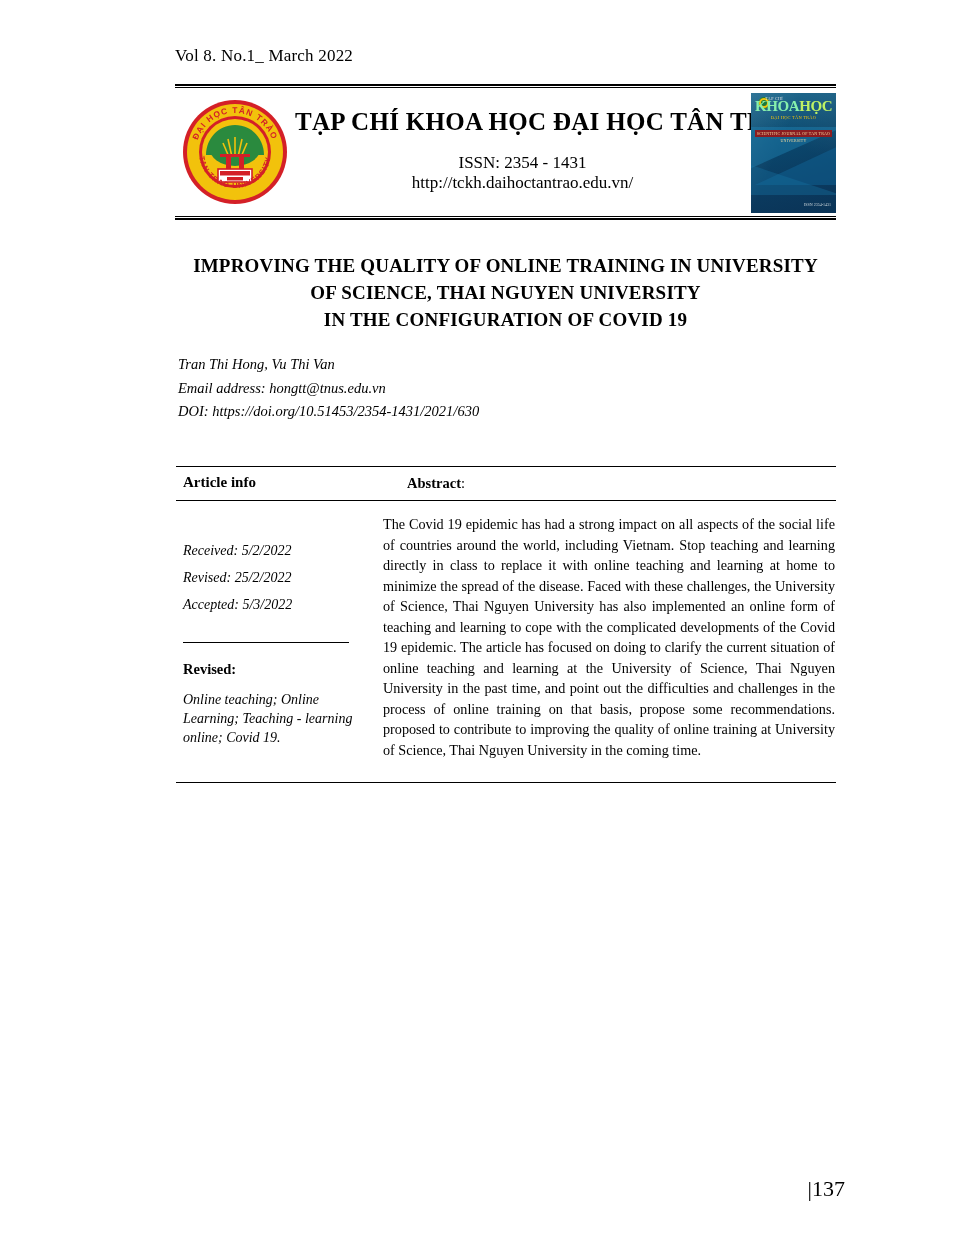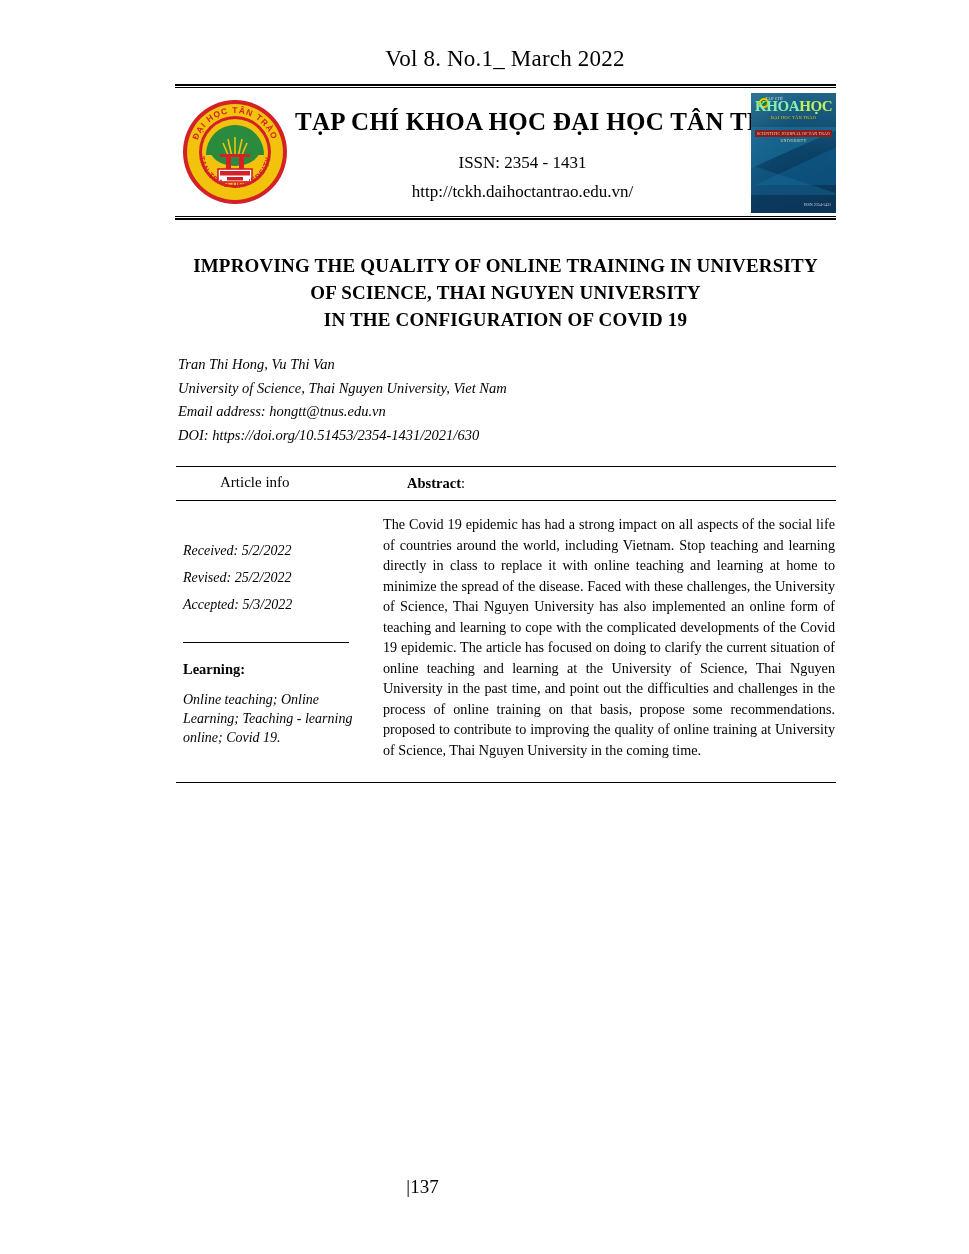--- a/index.html
+++ b/index.html
@@ -22,22 +22,21 @@
     width: 969px;
     height: 1254px;
   }
 
   
   .vol-line {
     position: absolute;
     left: 175px;
     top: 46px;
     width: 660px;
-    text-align: center;
-    font-size: 23px;
+    font-size: 17px;
     letter-spacing: 0.2px;
   }
 
   
   .masthead {
     position: absolute;
     left: 175px;
     top: 84px;
     width: 661px;
     height: 136px;
@@ -84,21 +83,20 @@
     letter-spacing: 0.3px;
     margin: 6px 0 0 0;
     white-space: nowrap;
   }
   .journal-issn {
     font-size: 17px;
     margin-top: 17px;
   }
   .journal-url {
     font-size: 17px;
-    margin-top: 9px;
   }
 
   
   .cover-thumb {
     position: absolute;
     right: 0px;
     top: 9px;
     width: 85px;
     height: 120px;
     overflow: hidden;
@@ -253,22 +251,21 @@
     position: absolute;
     left: 0; top: 316px;
     width: 660px;
     height: 0;
     border-top: 1.3px solid #000;
   }
   .hdr-article-info {
     position: absolute;
     left: 7px; top: 8px;
     font-size: 15px;
-    font-weight: normal;
-    margin-left: 37px;
+    font-weight: bold;
   }
   .hdr-abstract {
     position: absolute;
     left: 207px; top: 9px;
     font-size: 14.5px;
     margin-left: 24px;
   }
   .hdr-abstract b { font-weight: bold; }
 
   .col-left {
@@ -310,22 +307,22 @@
     line-height: 20.5px;
     text-align: justify;
   }
 
   
   .page-num {
     position: absolute;
     left: 0;
     top: 1176px;
     width: 845px;
-    text-align: center;
-    font-size: 19px;
+    text-align: right;
+    font-size: 22px;
   }
 </style>
 </head>
 <body>
 
 <div class="page">
 
   <div class="vol-line">Vol 8. No.1_ March 2022</div>
 
   <div class="masthead">
@@ -389,41 +386,40 @@
   </div>
 
   <div class="art-title">
     <div>IMPROVING THE QUALITY OF ONLINE TRAINING IN UNIVERSITY</div>
     <div>OF SCIENCE, THAI NGUYEN UNIVERSITY</div>
     <div>IN THE CONFIGURATION OF COVID 19</div>
   </div>
 
   <div class="author-block">
     <div>Tran Thi Hong, Vu Thi Van</div>
-    <div>University of Science, Thai Nguyen University, Viet Nam</div>
     <div>Email address: hongtt@tnus.edu.vn</div>
     <div>DOI: https://doi.org/10.51453/2354-1431/2021/630</div>
   </div>
 
   <div class="info-table">
     <div class="tbl-rule-top"></div>
     <div class="tbl-rule-mid"></div>
     <div class="tbl-rule-bottom"></div>
 
     <div class="hdr-article-info">Article info</div>
     <div class="hdr-abstract"><b>Abstract</b><span>:</span></div>
 
     <div class="col-left">
       <div class="dates">
         <div>Received: 5/2/2022</div>
         <div>Revised: 25/2/2022</div>
         <div>Accepted: 5/3/2022</div>
       </div>
       <div class="left-divider"></div>
-      <div class="kw-head">Learning:</div>
+      <div class="kw-head">Revised:</div>
       <div class="kw-body">Online teaching; Online Learning; Teaching - learning online; Covid 19.</div>
     </div>
 
     <div class="col-right">The Covid 19 epidemic has had a strong impact on all aspects of the social life of countries around the world, including Vietnam. Stop teaching and learning directly in class to replace it with online teaching and learning at home to minimize the spread of the disease. Faced with these challenges, the University of Science, Thai Nguyen University has also implemented an online form of teaching and learning to cope with the complicated developments of the Covid 19 epidemic. The article has focused on doing to clarify the current situation of online teaching and learning at the University of Science, Thai Nguyen University in the past time, and point out the difficulties and challenges in the process of online training on that basis, propose some recommendations. proposed to contribute to improving the quality of online training at University of Science, Thai Nguyen University in the coming time.</div>
   </div>
 
   <div class="page-num">|137</div>
 
 </div>
 

